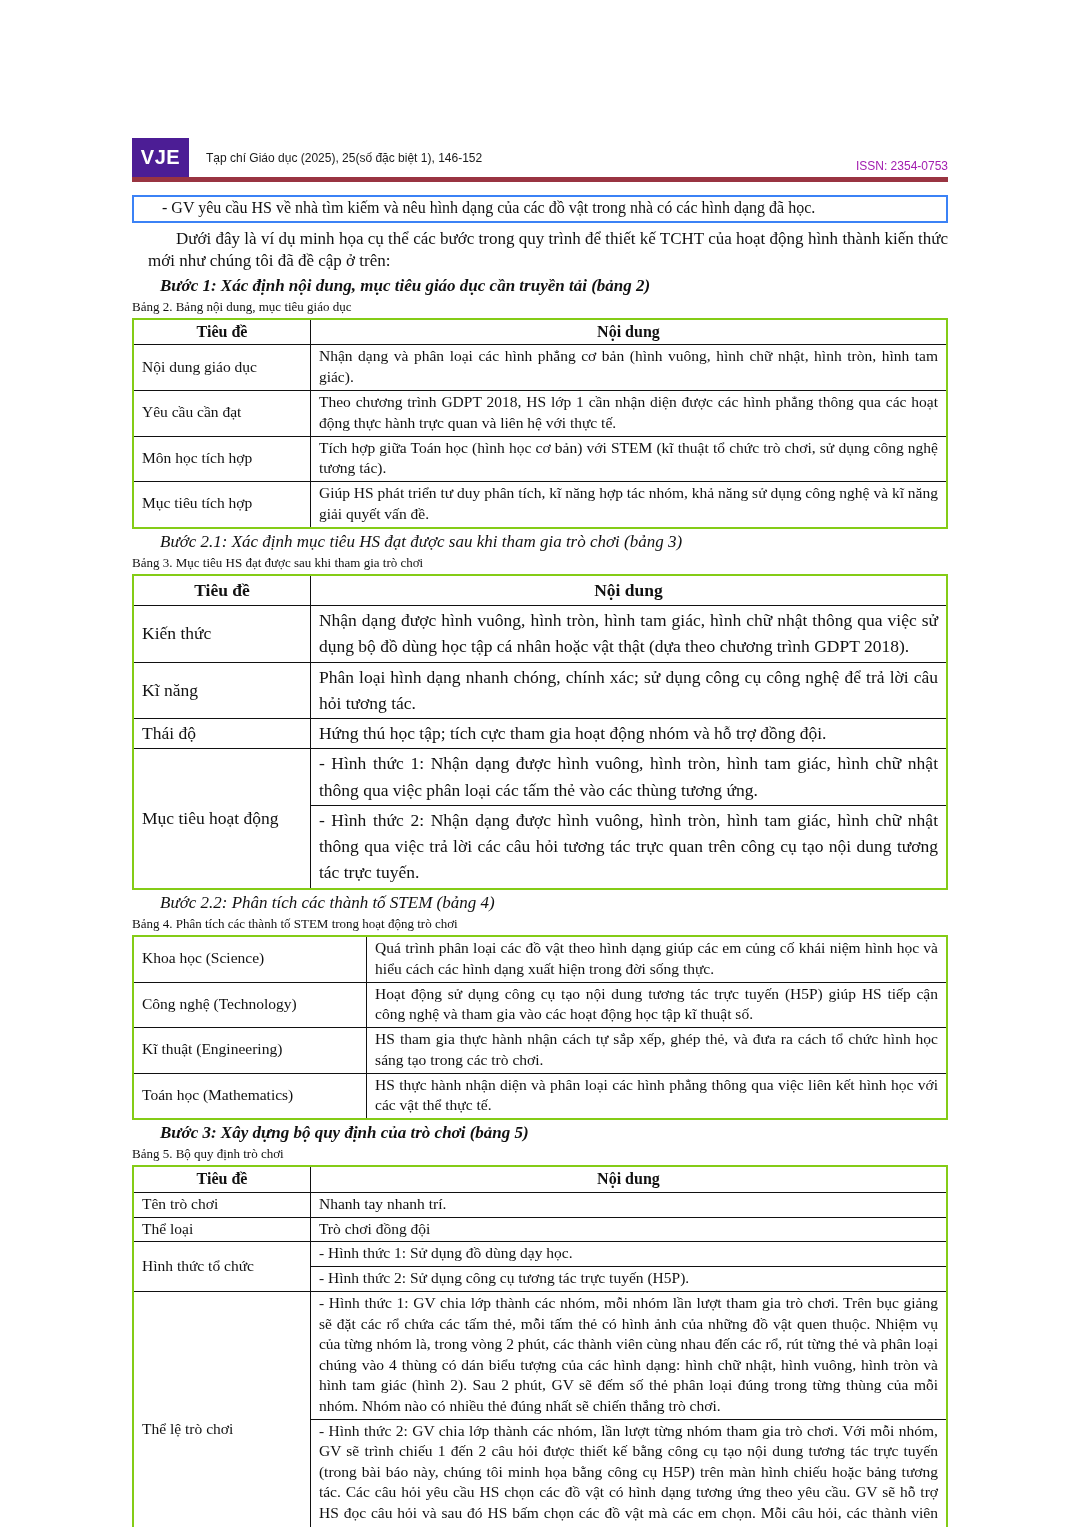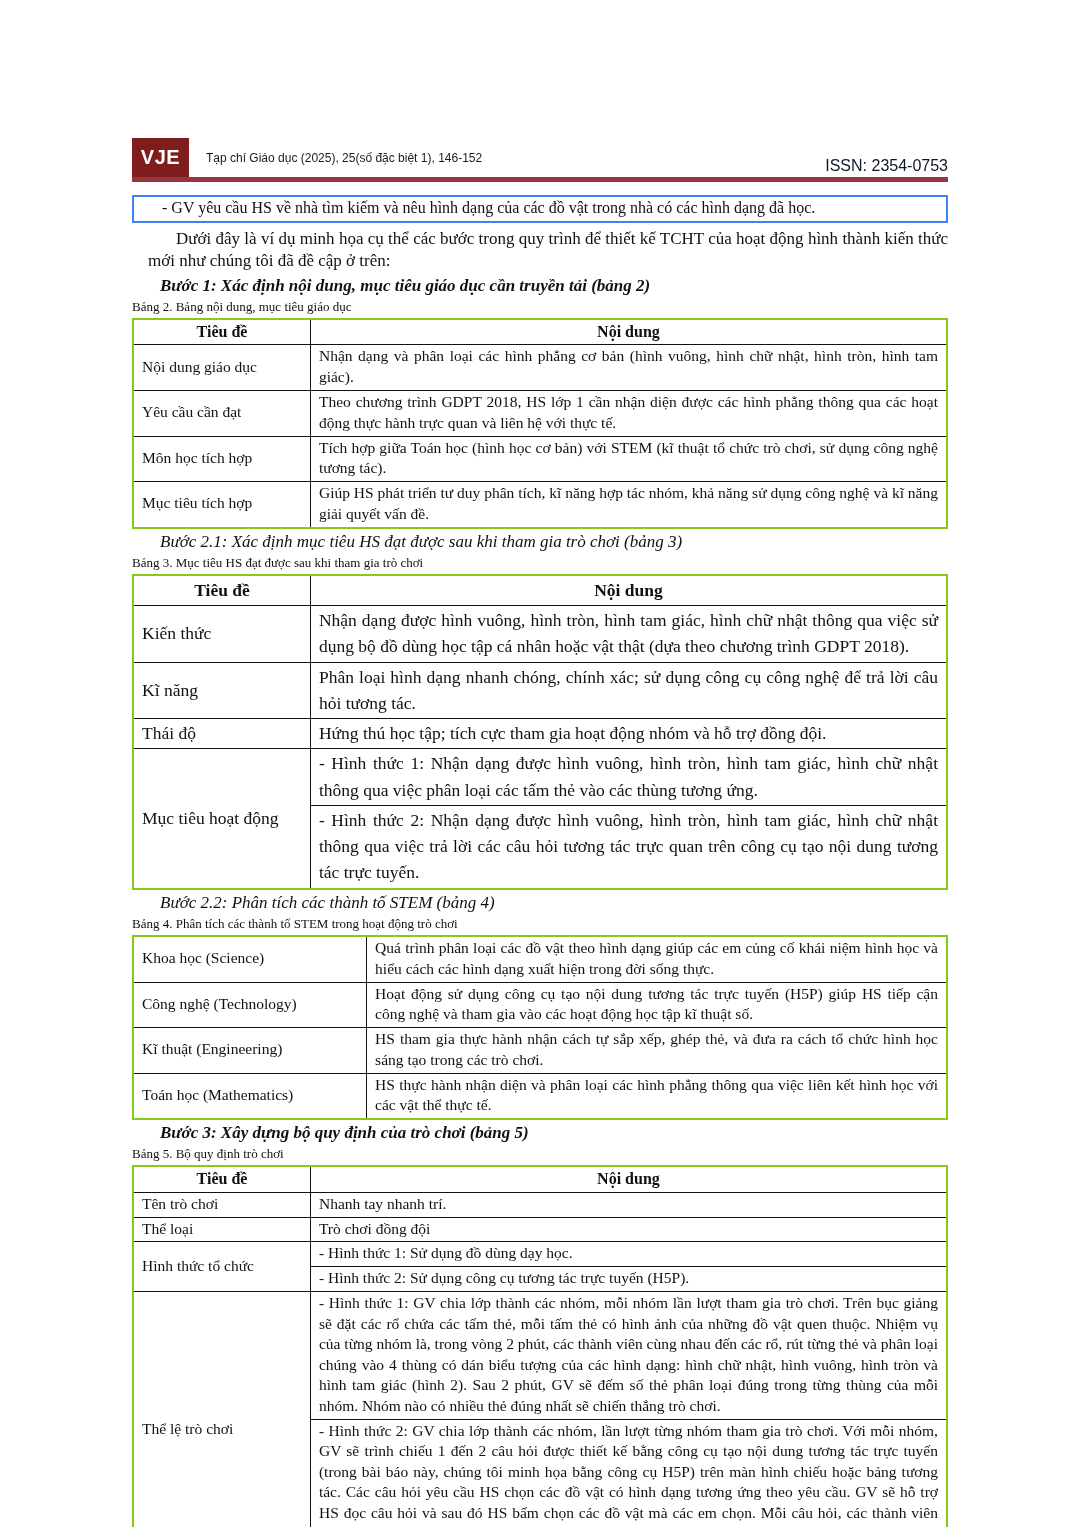--- a/index.html
+++ b/index.html
@@ -18,21 +18,21 @@
     border-bottom:5px solid #993441;
     font-family:"Liberation Sans", sans-serif;
     height:39px;
   }
   .logo{
     background:#993441;color:#fff;
     width:57px;display:flex;align-items:center;justify-content:center;
     font-weight:bold;font-size:20px;letter-spacing:.5px;
   }
   .citation{align-self:center;margin-left:17px;font-size:12px;color:#1a1a1a;}
-  .issn{align-self:center;margin-left:auto;font-size:16px;color:#0f172a;margin-top:16px;}
+  .issn{align-self:center;margin-left:auto;font-size:12px;color:#a21caf;margin-top:16px;}
 
   
   .note-box{
     margin-top:13px;
     border:2px solid #3b82f6;
     font-size:16px;line-height:1.3;
     padding:1px 8px 2px 28px;
   }
   .intro{
     margin:5px 0 2px 16px;
@@ -60,21 +60,21 @@
   .t-big{font-size:17.5px;line-height:1.5;}
   .t-big th{font-size:17.5px;}
   .t5 .long{line-height:1.33;}
 </style>
 </head>
 <body>
 
 <div class="page">
 
   <div class="jheader">
-    <div class="logo" style="background: #7f1d1d;">VJE</div>
+    <div class="logo" style="background: #4c1d95;">VJE</div>
     <div class="citation">Tạp chí Giáo dục (2025), 25(số đặc biệt 1), 146-152</div>
     <div class="issn">ISSN: 2354-0753</div>
   </div>
 
   <div class="note-box">- GV yêu cầu HS về nhà tìm kiếm và nêu hình dạng của các đồ vật trong nhà có các hình dạng đã học.</div>
 
   <p class="intro">Dưới đây là ví dụ minh họa cụ thể các bước trong quy trình để thiết kế TCHT của hoạt động hình thành kiến thức mới như chúng tôi đã đề cập ở trên:</p>
 
   <div class="step bold">Bước 1: Xác định nội dung, mục tiêu giáo dục cần truyền tải (bảng 2)</div>
   <div class="caption">Bảng 2. Bảng nội dung, mục tiêu giáo dục</div>

